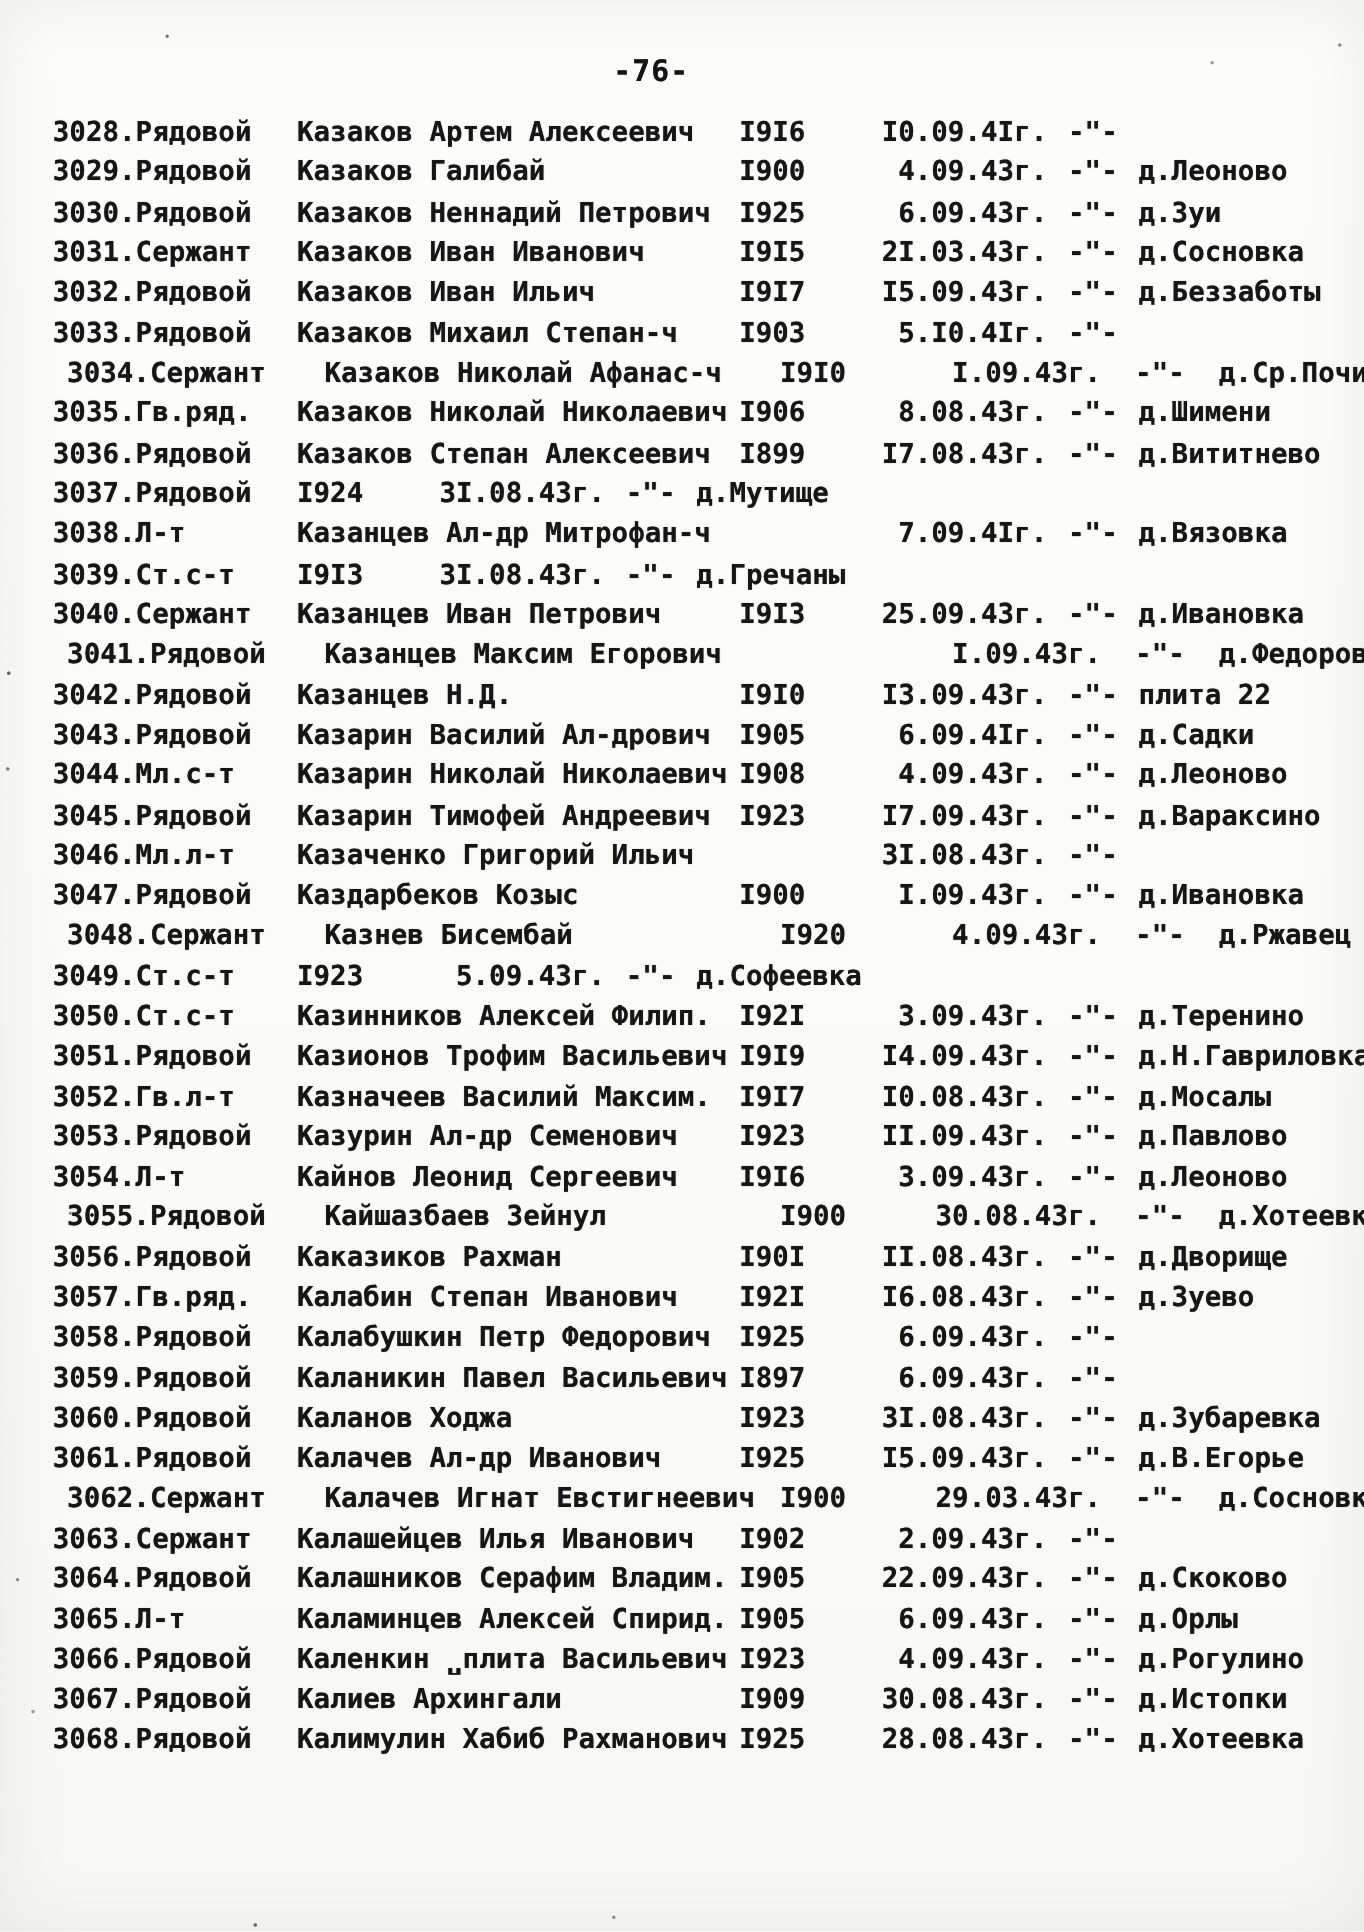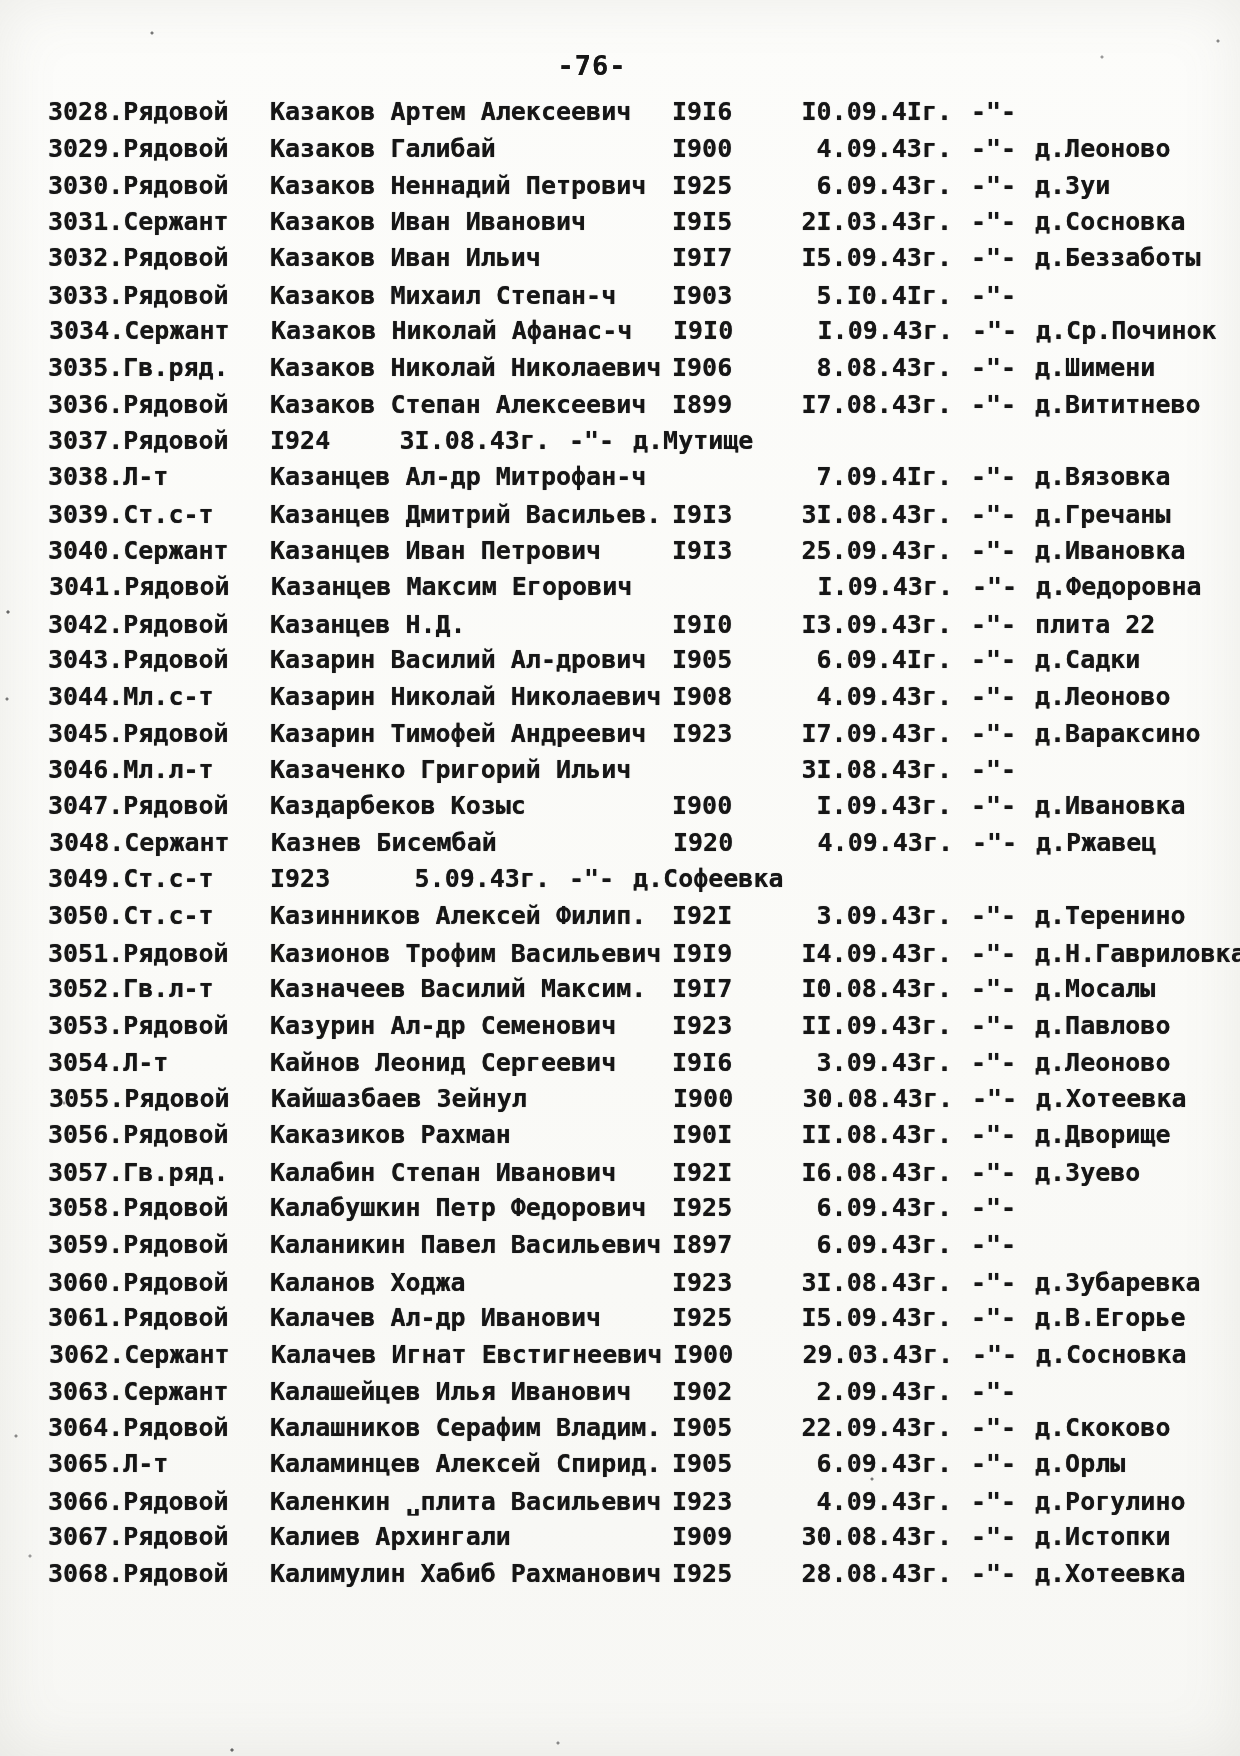--- a/index.html
+++ b/index.html
@@ -34,27 +34,27 @@
     font-size:27px;font-weight:bold;
     letter-spacing:1px;
     text-shadow:0 0 0.6px rgba(10,10,10,0.8);
   }
   .roster{
     position:absolute;top:97px;left:0;right:0;
   }
   .row{
     display:flex;
     height:36.55px;
-    align-items:flex-start;
+    align-items:flex-end;
     font-size:25px;font-weight:bold;
     white-space:pre;
     text-shadow:0 0 0.7px rgba(20,20,20,0.75);
   }
   .row:nth-child(3n){transform:translateY(0.6px);}
-  .row:nth-child(7n){transform:translateX(1px);}
+  .row:nth-child(7n){transform:translateX(1px);gap:12px;}
   .c-pad{width:48px;flex:none;}
   .c-numrank{width:222px;flex:none;overflow:hidden;}
   .c-name{width:402px;flex:none;overflow:hidden;}
   .c-year{width:68px;flex:none;}
   .c-date{width:212px;flex:none;text-align:right;}
   .c-ditto{width:83px;flex:none;text-align:center;}
   .c-place{flex:1;overflow:hidden;}
   .name-sub{display:inline-block;transform:translateY(13px);}
 </style>
 </head>
@@ -68,21 +68,21 @@
       <div class="row"><span class="c-pad"></span><span class="c-numrank">3029.Рядовой</span><span class="c-name">Казаков Галибай</span><span class="c-year">I900</span><span class="c-date">4.09.43г.</span><span class="c-ditto">-"-</span><span class="c-place">д.Леоново</span></div>
       <div class="row"><span class="c-pad"></span><span class="c-numrank">3030.Рядовой</span><span class="c-name">Казаков Неннадий Петрович</span><span class="c-year">I925</span><span class="c-date">6.09.43г.</span><span class="c-ditto">-"-</span><span class="c-place">д.Зуи</span></div>
       <div class="row"><span class="c-pad"></span><span class="c-numrank">3031.Сержант</span><span class="c-name">Казаков Иван Иванович</span><span class="c-year">I9I5</span><span class="c-date">2I.03.43г.</span><span class="c-ditto">-"-</span><span class="c-place">д.Сосновка</span></div>
       <div class="row"><span class="c-pad"></span><span class="c-numrank">3032.Рядовой</span><span class="c-name">Казаков Иван Ильич</span><span class="c-year">I9I7</span><span class="c-date">I5.09.43г.</span><span class="c-ditto">-"-</span><span class="c-place">д.Беззаботы</span></div>
       <div class="row"><span class="c-pad"></span><span class="c-numrank">3033.Рядовой</span><span class="c-name">Казаков Михаил Степан-ч</span><span class="c-year">I903</span><span class="c-date">5.I0.4Iг.</span><span class="c-ditto">-"-</span><span class="c-place"></span></div>
       <div class="row"><span class="c-pad"></span><span class="c-numrank">3034.Сержант</span><span class="c-name">Казаков Николай Афанас-ч</span><span class="c-year">I9I0</span><span class="c-date">I.09.43г.</span><span class="c-ditto">-"-</span><span class="c-place">д.Ср.Починок</span></div>
       <div class="row"><span class="c-pad"></span><span class="c-numrank">3035.Гв.ряд.</span><span class="c-name">Казаков Николай Николаевич</span><span class="c-year">I906</span><span class="c-date">8.08.43г.</span><span class="c-ditto">-"-</span><span class="c-place">д.Шимени</span></div>
       <div class="row"><span class="c-pad"></span><span class="c-numrank">3036.Рядовой</span><span class="c-name">Казаков Степан Алексеевич</span><span class="c-year">I899</span><span class="c-date">I7.08.43г.</span><span class="c-ditto">-"-</span><span class="c-place">д.Вититнево</span></div>
       <div class="row"><span class="c-pad"></span><span class="c-numrank">3037.Рядовой</span><span class="c-year">I924</span><span class="c-date">3I.08.43г.</span><span class="c-ditto">-"-</span><span class="c-place">д.Мутище</span></div>
       <div class="row"><span class="c-pad"></span><span class="c-numrank">3038.Л-т</span><span class="c-name">Казанцев Ал-др Митрофан-ч</span><span class="c-year"></span><span class="c-date">7.09.4Iг.</span><span class="c-ditto">-"-</span><span class="c-place">д.Вязовка</span></div>
-      <div class="row"><span class="c-pad"></span><span class="c-numrank">3039.Ст.с-т</span><span class="c-name">Казанцев Дмитрий Васильев.</span><span class="c-year">I9I3</span><span class="c-date">3I.08.43г.</span><span class="c-ditto">-"-</span><span class="c-place">д.Гречаны</span></div>
+      <div class="row"><span class="c-pad"></span><span class="c-numrank">3039.Ст.с-т</span><span class="c-year">I9I3</span><span class="c-date">3I.08.43г.</span><span class="c-ditto">-"-</span><span class="c-place">д.Гречаны</span></div>
       <div class="row"><span class="c-pad"></span><span class="c-numrank">3040.Сержант</span><span class="c-name">Казанцев Иван Петрович</span><span class="c-year">I9I3</span><span class="c-date">25.09.43г.</span><span class="c-ditto">-"-</span><span class="c-place">д.Ивановка</span></div>
       <div class="row"><span class="c-pad"></span><span class="c-numrank">3041.Рядовой</span><span class="c-name">Казанцев Максим Егорович</span><span class="c-year"></span><span class="c-date">I.09.43г.</span><span class="c-ditto">-"-</span><span class="c-place">д.Федоровна</span></div>
       <div class="row"><span class="c-pad"></span><span class="c-numrank">3042.Рядовой</span><span class="c-name">Казанцев Н.Д.</span><span class="c-year">I9I0</span><span class="c-date">I3.09.43г.</span><span class="c-ditto">-"-</span><span class="c-place">плита 22</span></div>
       <div class="row"><span class="c-pad"></span><span class="c-numrank">3043.Рядовой</span><span class="c-name">Казарин Василий Ал-дрович</span><span class="c-year">I905</span><span class="c-date">6.09.4Iг.</span><span class="c-ditto">-"-</span><span class="c-place">д.Садки</span></div>
       <div class="row"><span class="c-pad"></span><span class="c-numrank">3044.Мл.с-т</span><span class="c-name">Казарин Николай Николаевич</span><span class="c-year">I908</span><span class="c-date">4.09.43г.</span><span class="c-ditto">-"-</span><span class="c-place">д.Леоново</span></div>
       <div class="row"><span class="c-pad"></span><span class="c-numrank">3045.Рядовой</span><span class="c-name">Казарин Тимофей Андреевич</span><span class="c-year">I923</span><span class="c-date">I7.09.43г.</span><span class="c-ditto">-"-</span><span class="c-place">д.Вараксино</span></div>
       <div class="row"><span class="c-pad"></span><span class="c-numrank">3046.Мл.л-т</span><span class="c-name">Казаченко Григорий Ильич</span><span class="c-year"></span><span class="c-date">3I.08.43г.</span><span class="c-ditto">-"-</span><span class="c-place"></span></div>
       <div class="row"><span class="c-pad"></span><span class="c-numrank">3047.Рядовой</span><span class="c-name">Каздарбеков Козыс</span><span class="c-year">I900</span><span class="c-date">I.09.43г.</span><span class="c-ditto">-"-</span><span class="c-place">д.Ивановка</span></div>
       <div class="row"><span class="c-pad"></span><span class="c-numrank">3048.Сержант</span><span class="c-name">Казнев Бисембай</span><span class="c-year">I920</span><span class="c-date">4.09.43г.</span><span class="c-ditto">-"-</span><span class="c-place">д.Ржавец</span></div>
       <div class="row"><span class="c-pad"></span><span class="c-numrank">3049.Ст.с-т</span><span class="c-year">I923</span><span class="c-date">5.09.43г.</span><span class="c-ditto">-"-</span><span class="c-place">д.Софеевка</span></div>

